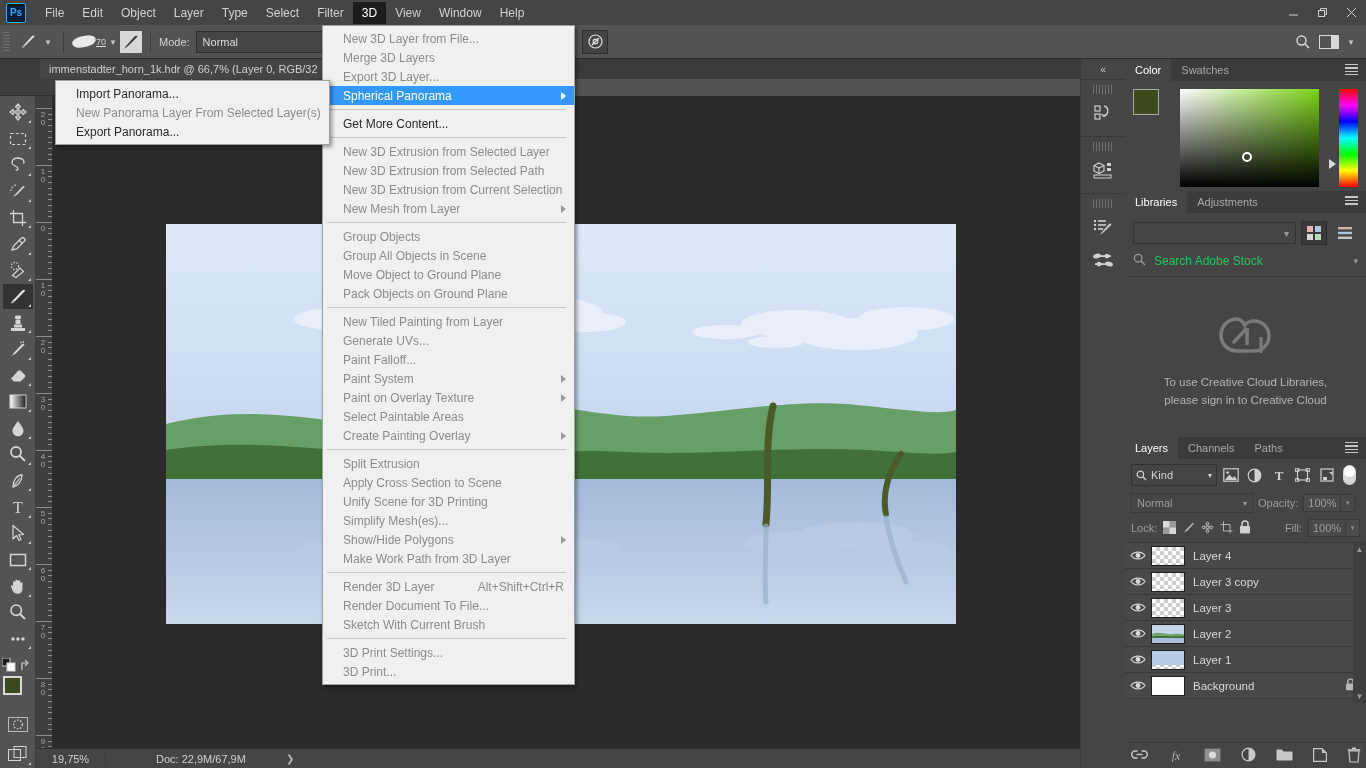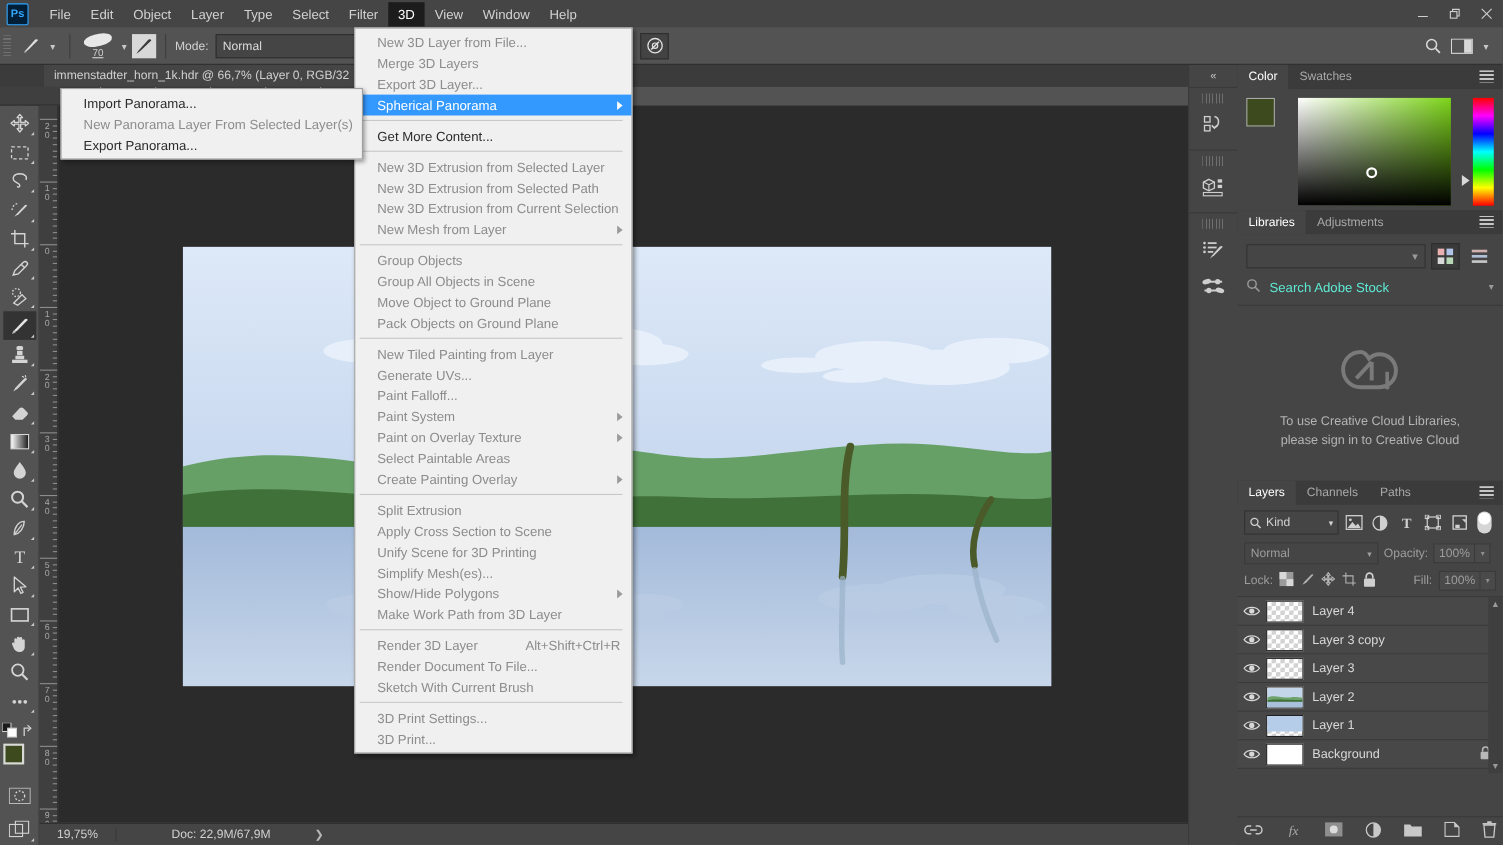--- a/index.html
+++ b/index.html
@@ -41,21 +41,21 @@
     display: flex; align-items: center;
   }
   .grip { width: 7px; height: 20px; margin: 0 5px 0 3px;
     background: repeating-linear-gradient(to bottom, #6f6f6f 0, #6f6f6f 1px, transparent 1px, transparent 3px);
   }
   .opt-sep { width: 1px; height: 22px; background: #3d3d3d; margin: 0 8px; }
   .tool-preview { width: 26px; height: 24px; display: flex; align-items: center; justify-content: center; }
   .chevron { width: 14px; display:flex; align-items:center; justify-content:center; color: #c8c8c8; font-size: 9px; }
   .brush-pill {
     width: 34px; height: 28px; position: relative; display: flex;
-    flex-direction: column; align-items: center; justify-content: center; text-decoration: underline;
+    flex-direction: row; align-items: center; justify-content: center; text-decoration: underline;
   }
   .brush-tip { width: 26px; height: 11px; background: #e8e8e8; border-radius: 50%/60%;
     transform: rotate(-12deg) scaleX(1); }
   .brush-size { font-size: 9px; color: #d0d0d0; margin-top: 1px; }
   .swatch-btn {
     width: 22px; height: 22px; background: #d8d8d8; position: relative; overflow: hidden;
     display:flex; align-items:center; justify-content:center;
   }
   .opt-label { font-size: 11px; color: #d2d2d2; margin-right: 6px; }
   .opt-select {
@@ -152,21 +152,21 @@
   .cp-hue-marker { position: absolute; left: -10px; top: 70px; width: 0; height: 0;
     border-top: 5px solid transparent; border-bottom: 5px solid transparent; border-left: 7px solid #d8d8d8; }
 
   
   .lib-body { background: #454545; height: 272px; position: relative; }
   .lib-row { display: flex; align-items: center; padding: 8px 8px 4px 8px; }
   .lib-select { flex: 1; height: 22px; background: #454545; border: 1px solid #333; display:flex; align-items:center; justify-content: flex-end; padding-right: 6px; color:#9a9a9a; font-size: 10px; }
   .lib-iconbtn { width: 26px; height: 24px; margin-left: 5px; display:flex; align-items:center; justify-content:center; }
   .lib-iconbtn.on { background: #3a3a3a; border: 1px solid #2e2e2e; }
   .lib-search { display:flex; align-items:center; padding: 4px 8px 8px 8px; border-bottom: 1px solid #3a3a3a; }
-  .lib-search-text { color: #5eead4; font-size: 12px; margin-left: 8px; flex: 1; }
+  .lib-search-text { color: #22c55e; font-size: 12px; margin-left: 8px; flex: 1; }
   .lib-empty { display: flex; flex-direction: column; align-items: center; justify-content: center; height: 170px; }
   .lib-msg { font-size: 11.5px; color: #b4b4b4; text-align: center; line-height: 18px; margin-top: 10px; }
   .lib-footer { position: absolute; bottom: 0; left: 0; right: 0; height: 26px; background: #454545;
     border-top: 1px solid #3a3a3a; display: flex; align-items: center; justify-content: flex-end; padding-right: 14px; gap: 16px; }
 
   
   .layers-toolrow { display: flex; align-items: center; padding: 5px 6px; gap: 3px; }
   .kind-select { width: 86px; height: 22px; background: #454545; border: 1px solid #333;
     display: flex; align-items: center; padding: 0 4px; color: #d2d2d2; font-size: 11px; gap: 4px; }
   .filter-ic { width: 21px; height: 21px; display:flex; align-items:center; justify-content:center; color:#d0d0d0; }

